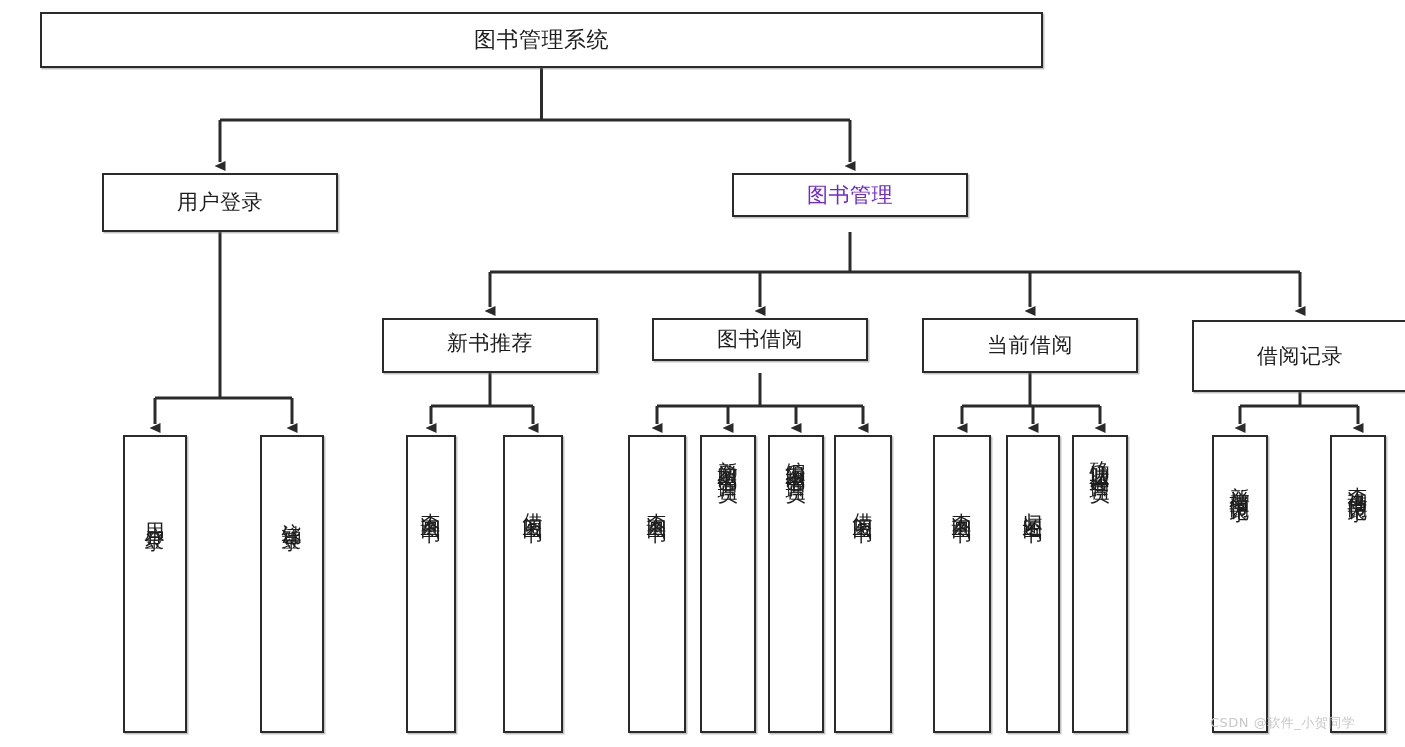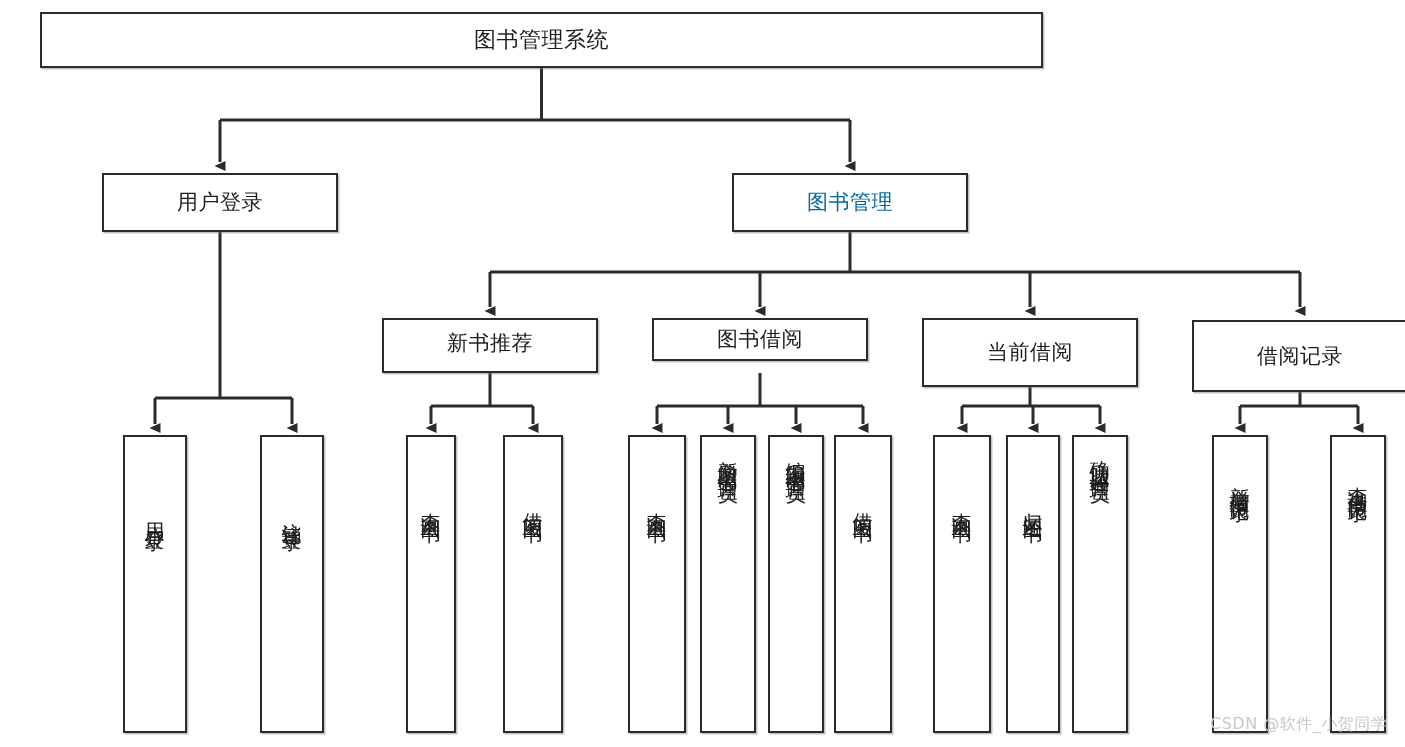--- a/index.html
+++ b/index.html
@@ -59,21 +59,21 @@
   .node.vert .node-label {
     writing-mode: vertical-rl;
     text-orientation: upright;
     font-size: 20px;
     letter-spacing: 3.5px;
     line-height: 1;
   }
   #watermark {
     position: absolute;
     color: #c8c8c8;
-    font-size: 16px;
+    font-size: 13px;
     white-space: nowrap;
     letter-spacing: 0.5px;
     pointer-events: none;
   }
 </style>
 </head>
 <body>
 
 <div id="diagram-root">
 
@@ -120,30 +120,30 @@
       </g>
   </svg>
 
   <div id="nodes-layer">
       <div class="node horiz root" style="left: 20px; top: 12px; width: 1003px; height: 56px; border-color: rgb(43, 43, 43); color: rgb(29, 29, 29);">
         <span class="node-label">图书管理系统</span>
       </div>
       <div class="node horiz" style="left: 82px; top: 173px; width: 236px; height: 59px; border-color: rgb(43, 43, 43); color: rgb(29, 29, 29);">
         <span class="node-label">用户登录</span>
       </div>
-      <div class="node horiz" style="left: 712px; top: 173px; width: 236px; height: 59px; border-color: rgb(43, 43, 43); color: #0369a1;">
+      <div class="node horiz" style="left: 712px; top: 173px; width: 236px; height: 44px; border-color: rgb(43, 43, 43); color: #6d28d9;">
         <span class="node-label">图书管理</span>
       </div>
       <div class="node horiz" style="left: 362px; top: 318px; width: 216px; height: 55px; border-color: rgb(43, 43, 43); color: rgb(29, 29, 29); font-family: Liberation Mono, monospace;">
         <span class="node-label">新书推荐</span>
       </div>
       <div class="node horiz" style="left: 632px; top: 318px; width: 216px; height: 43px; border-color: rgb(43, 43, 43); color: rgb(29, 29, 29);">
         <span class="node-label">图书借阅</span>
       </div>
-      <div class="node horiz" style="left: 902px; top: 318px; width: 216px; height: 69px; border-color: rgb(43, 43, 43); color: rgb(29, 29, 29);">
+      <div class="node horiz" style="left: 902px; top: 318px; width: 216px; height: 55px; border-color: rgb(43, 43, 43); color: rgb(29, 29, 29);">
         <span class="node-label">当前借阅</span>
       </div>
       <div class="node horiz" style="left: 1172px; top: 320px; width: 216px; height: 72px; border-color: rgb(43, 43, 43); color: rgb(29, 29, 29); align-items: center;">
         <span class="node-label">借阅记录</span>
       </div>
       <div class="node vert" style="left: 103px; top: 435px; width: 64px; height: 298px; padding-top: 70px; border-color: rgb(43, 43, 43); color: rgb(29, 29, 29);">
         <span class="node-label">用户登录</span>
       </div>
       <div class="node vert" style="left: 240px; top: 435px; width: 64px; height: 298px; padding-top: 70px; border-color: rgb(43, 43, 43); color: rgb(29, 29, 29);">
         <span class="node-label">注销登录</span>

